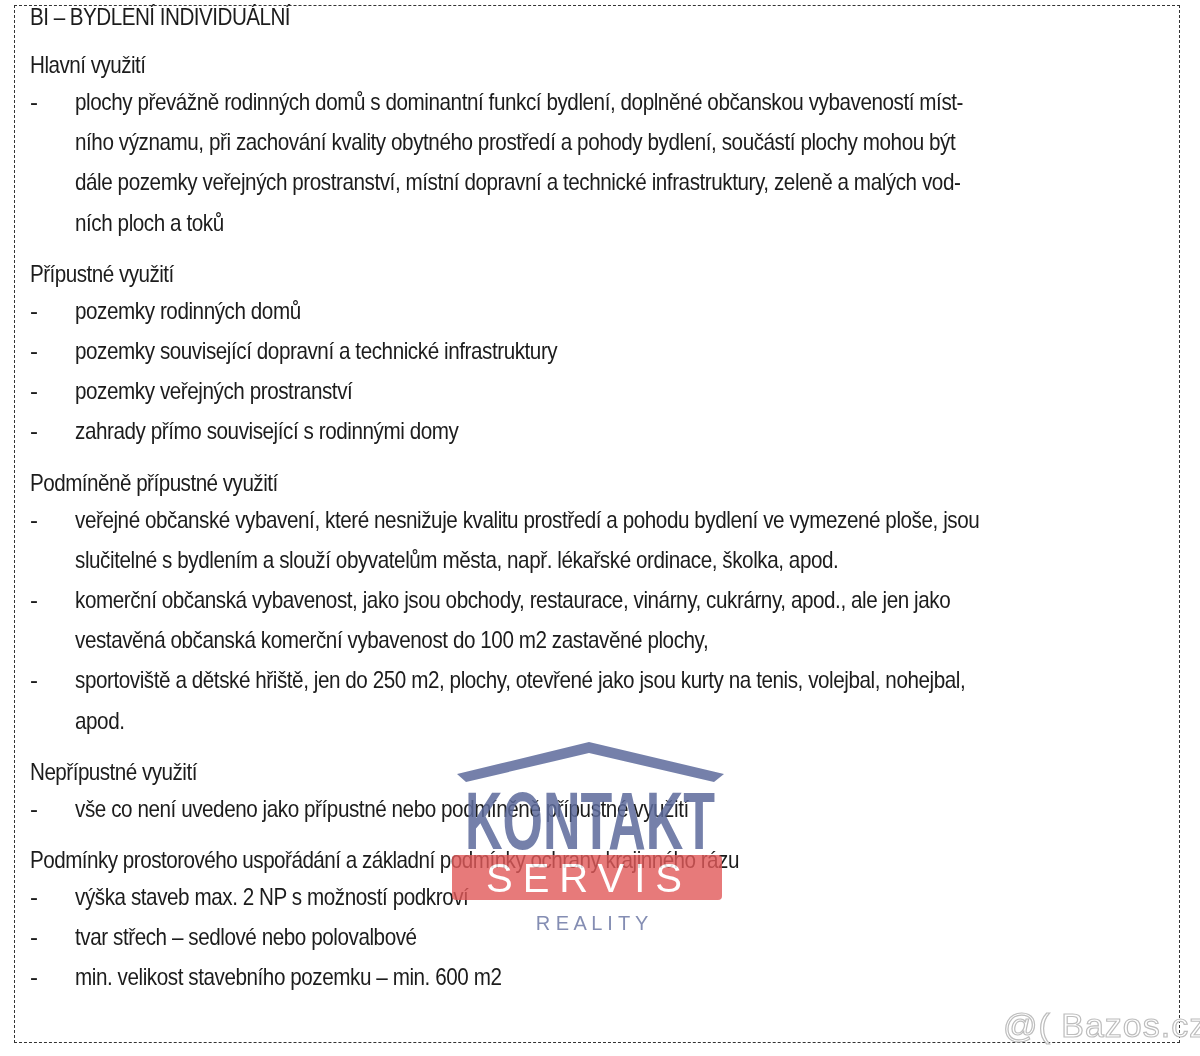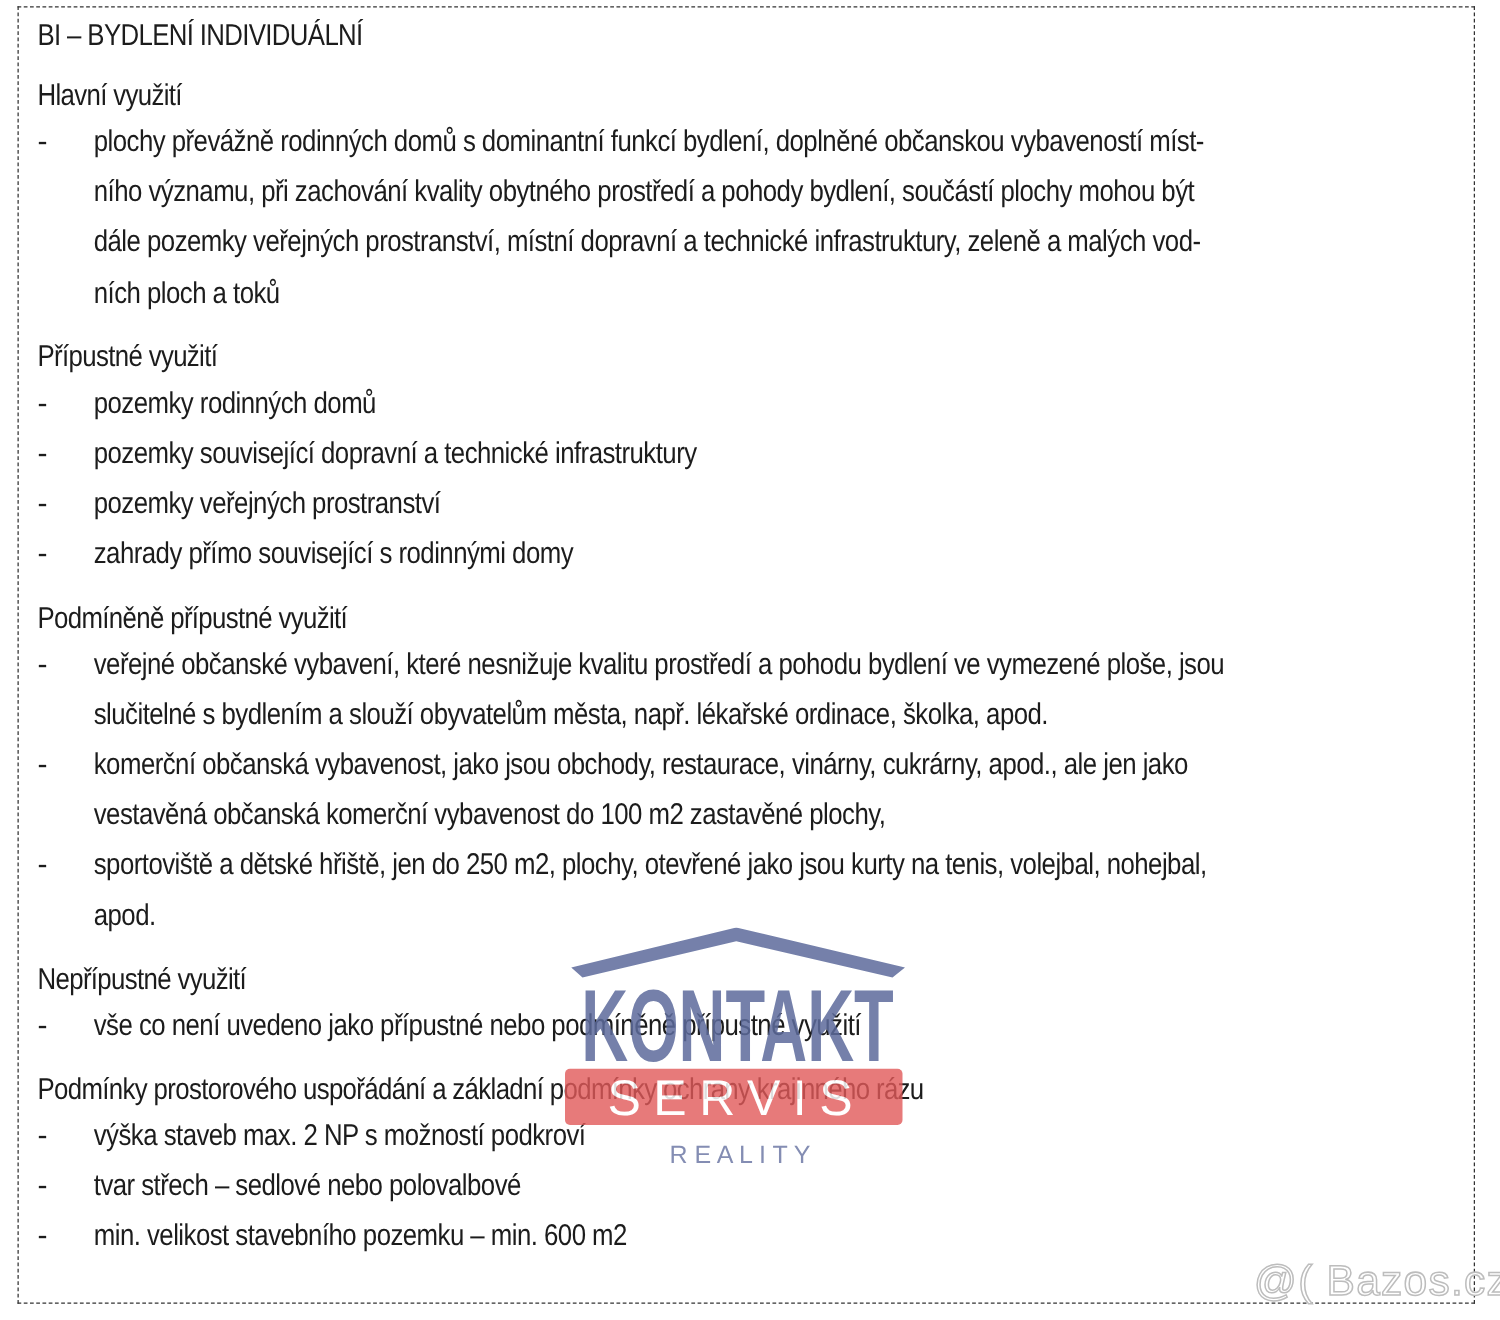--- a/index.html
+++ b/index.html
@@ -1,20 +1,20 @@
 <!DOCTYPE html>
 <html><head>
   <meta charset="utf-8">
   <style>
     html, body { margin: 0; padding: 0; background: #ffffff; }
     body { width: 1200px; height: 1056px; position: relative; overflow: hidden;
       font-family: "Liberation Sans", "DejaVu Sans", sans-serif; color: #1c1c1c; }
     .frame { position: absolute; left: 14px; top: 5px; width: 1166px; height: 1038px;
       border: 1px dashed #333; box-sizing: border-box; }
-    .doc { position: absolute; left: 30px; top: 12px; width: 1145px; }
+    .doc { position: absolute; left: 30px; top: 0; width: 1145px; }
     .title { font-size: 24px; letter-spacing: -0.6px; transform: scaleX(0.86); transform-origin: left;
       height: 34px; line-height: 34px; margin-top: 0; white-space: nowrap; }
     .heading { font-size: 24px; letter-spacing: -0.6px; transform: scaleX(0.86); transform-origin: left;
       height: 34px; line-height: 34px; white-space: nowrap; }
     .list { margin: 0; padding: 0; list-style: none; }
     .item { position: relative; padding-left: 45px; font-size: 24px; line-height: 40.2px;
       letter-spacing: -0.5px; }
     .item .dash { position: absolute; left: 0; top: 0; width: 20px; }
     .item .text { display: block; transform: scaleX(0.86); transform-origin: left; width: 1250px; }
     .item .line { display: block; white-space: nowrap; }

